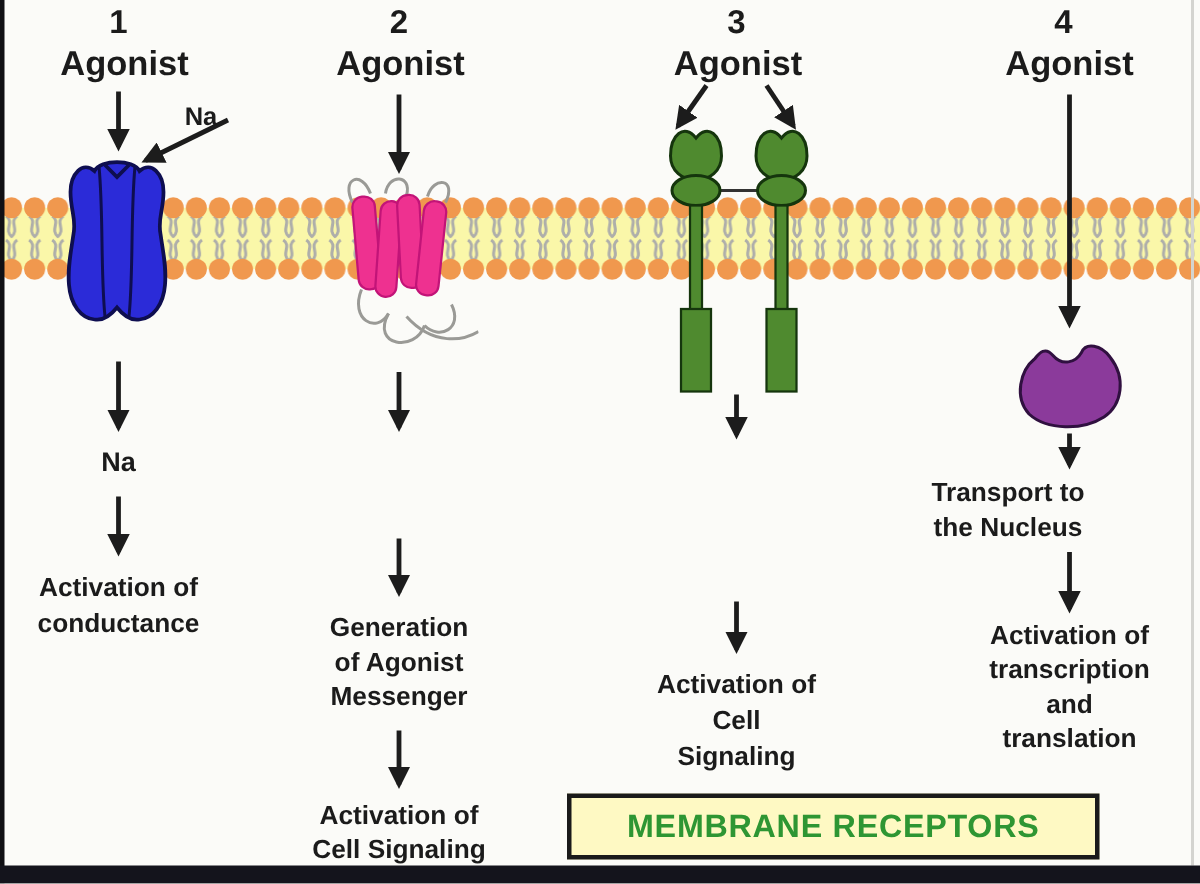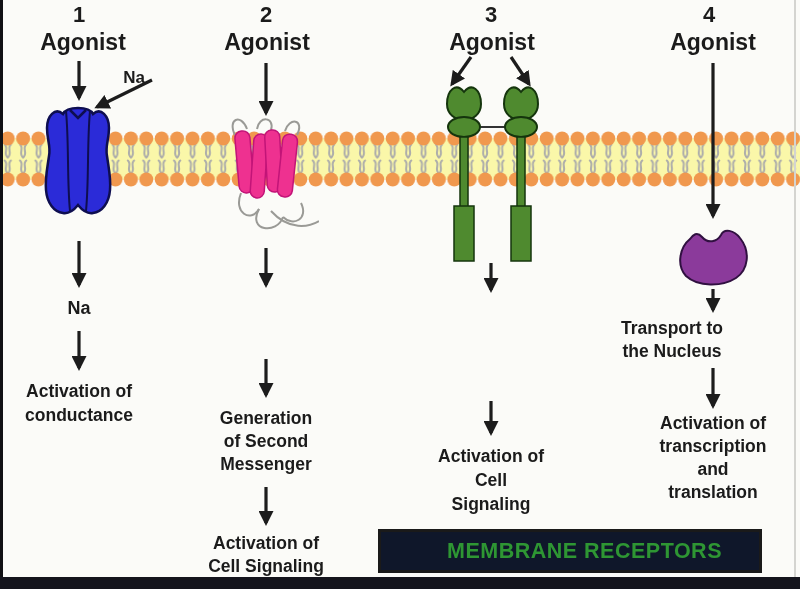--- a/index.html
+++ b/index.html
@@ -27,22 +27,22 @@
   #c4-s1{left:672px;top:317px;}
   #c4-s2{left:713px;top:412px;}
   #membrane{position:absolute;left:0;top:130px;}
   #receptor1{position:absolute;left:35px;top:102px;}
   #receptor2{position:absolute;left:213px;top:113px;}
   #receptor3{position:absolute;left:432px;top:80px;}
   #receptor4{position:absolute;left:674px;top:223px;}
   #arrow-layer{position:absolute;left:0;top:0;pointer-events:none;}
   #banner{
     position:absolute;left:378px;top:529px;width:349px;height:38px;
-    border:3px solid #1a1a1a;background:#0f172a;
-    display:flex;align-items:center;justify-content:center;padding-left:29px;
+    border:3px solid #1a1a1a;background:#fef9c3;
+    display:flex;align-items:center;justify-content:center;
   }
   #banner-label{
     color:#2e9633;font-weight:bold;font-size:21.5px;letter-spacing:0.5px;
     font-family:"Liberation Sans",sans-serif;
   }
   #left-edge{position:absolute;left:0;top:0;width:3px;height:589px;background:#101014;}
   #right-edge{position:absolute;left:794px;top:0;width:2px;height:577px;background:#d4d4d0;}
   #footer-strip{position:absolute;left:0;top:577px;width:800px;height:12px;background:#14141c;}
 </style>
 </head>
@@ -152,21 +152,21 @@
   <div class="label agonist" id="ag2">Agonist</div>
   <div class="label agonist" id="ag3">Agonist</div>
   <div class="label agonist" id="ag4">Agonist</div>
 
   <div class="label" id="na-top">Na</div>
 
   <div class="label" id="c1-s1">Na</div>
   <div class="label" id="c1-s2">Activation of
 conductance</div>
   <div class="label" id="c2-s2">Generation
-of Second
+of Agonist
 Messenger</div>
   <div class="label" id="c2-s3">Activation of
 Cell Signaling</div>
   <div class="label" id="c3-s2">Activation of
 Cell
 Signaling</div>
   <div class="label" id="c4-s1">Transport to
 the Nucleus</div>
   <div class="label" id="c4-s2">Activation of
 transcription

